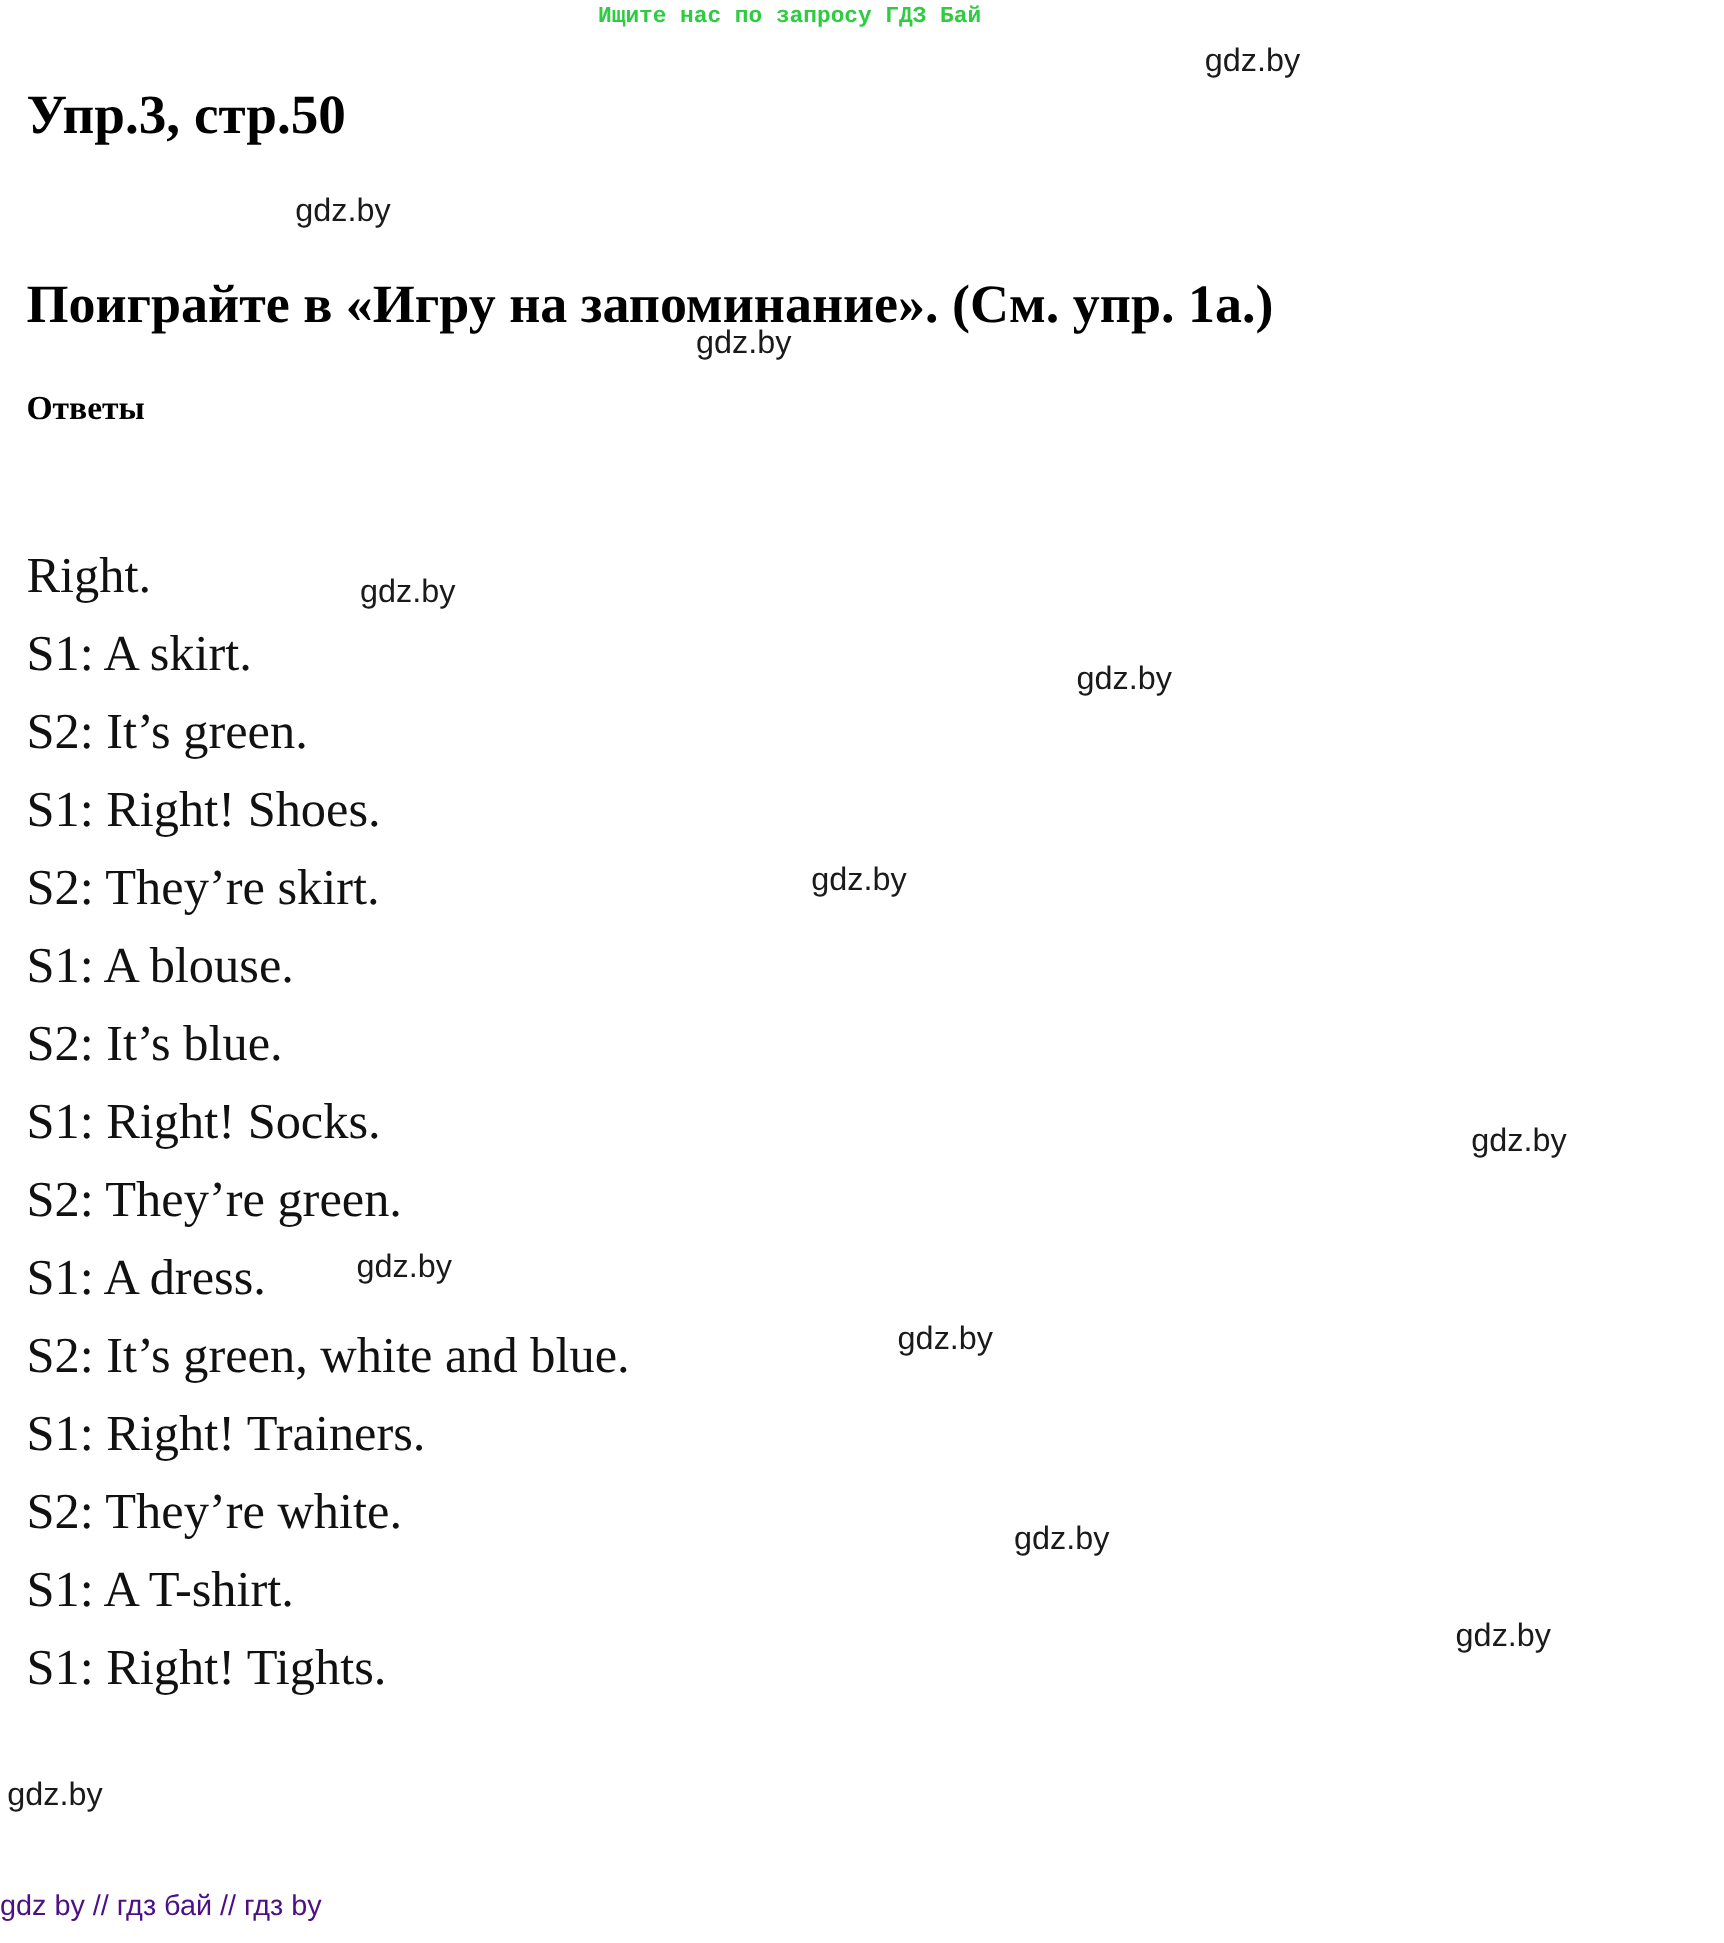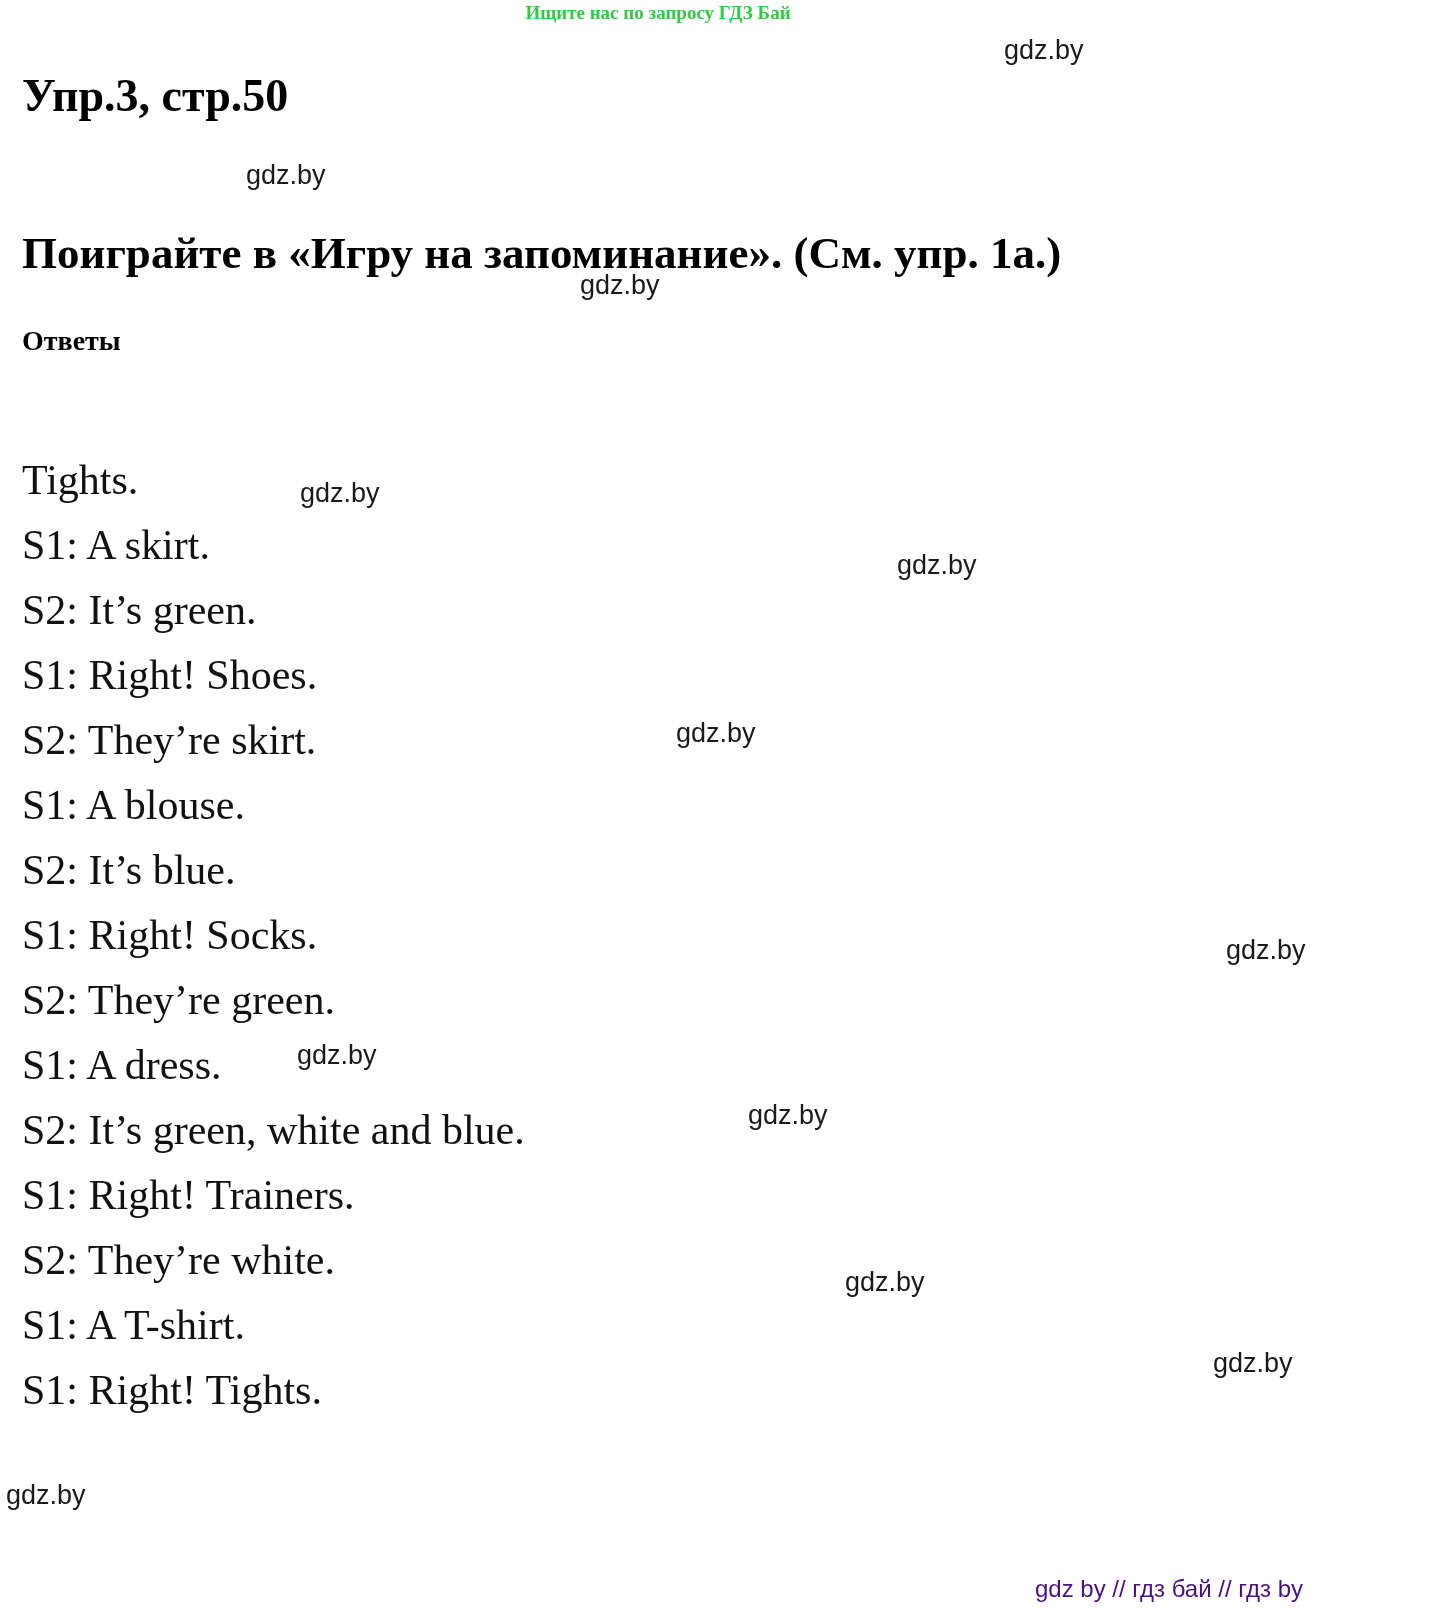--- a/index.html
+++ b/index.html
@@ -19,21 +19,21 @@
     overflow: hidden;
   }
 
   
   .promo {
     position: absolute;
     top: 2px;
     left: 0;
     width: 1316px;
     text-align: center;
-    font-family: Liberation Serif, serif;
+    font-family: Liberation Mono, monospace;
     font-size: 19px;
     font-weight: 600;
     color: #2ecc40;
     letter-spacing: 0px;
     white-space: nowrap;
   }
 
   
   .heading-exercise {
     position: absolute;
@@ -87,42 +87,42 @@
     white-space: nowrap;
     pointer-events: none;
   }
 
   
   .footer {
     position: absolute;
     left: 0;
     top: 1575px;
     width: 1303px;
-    text-align: right;
+    text-align: left;
     font-family: "Liberation Sans", "DejaVu Sans", sans-serif;
     font-size: 24px;
     color: #4b0f86;
     white-space: nowrap;
   }
 </style>
 </head>
 <body>
 
 <div id="page">
 
   <div class="promo" style="color: rgb(46, 204, 64);">Ищите нас по запросу ГДЗ Бай</div>
 
   <div class="heading-exercise">Упр.3, стр.50</div>
 
   <div class="heading-task">Поиграйте в «Игру на запоминание». (См. упр. 1a.)</div>
 
   <div class="heading-answers">Ответы</div>
 
   <div class="dialogue">
-      <div class="line">Tights.</div>
+      <div class="line">Right.</div>
       <div class="line">S1: A skirt.</div>
       <div class="line">S2: It’s green.</div>
       <div class="line">S1: Right! Shoes.</div>
       <div class="line">S2: They’re skirt.</div>
       <div class="line">S1: A blouse.</div>
       <div class="line">S2: It’s blue.</div>
       <div class="line">S1: Right! Socks.</div>
       <div class="line">S2: They’re green.</div>
       <div class="line">S1: A dress.</div>
       <div class="line">S2: It’s green, white and blue.</div>

